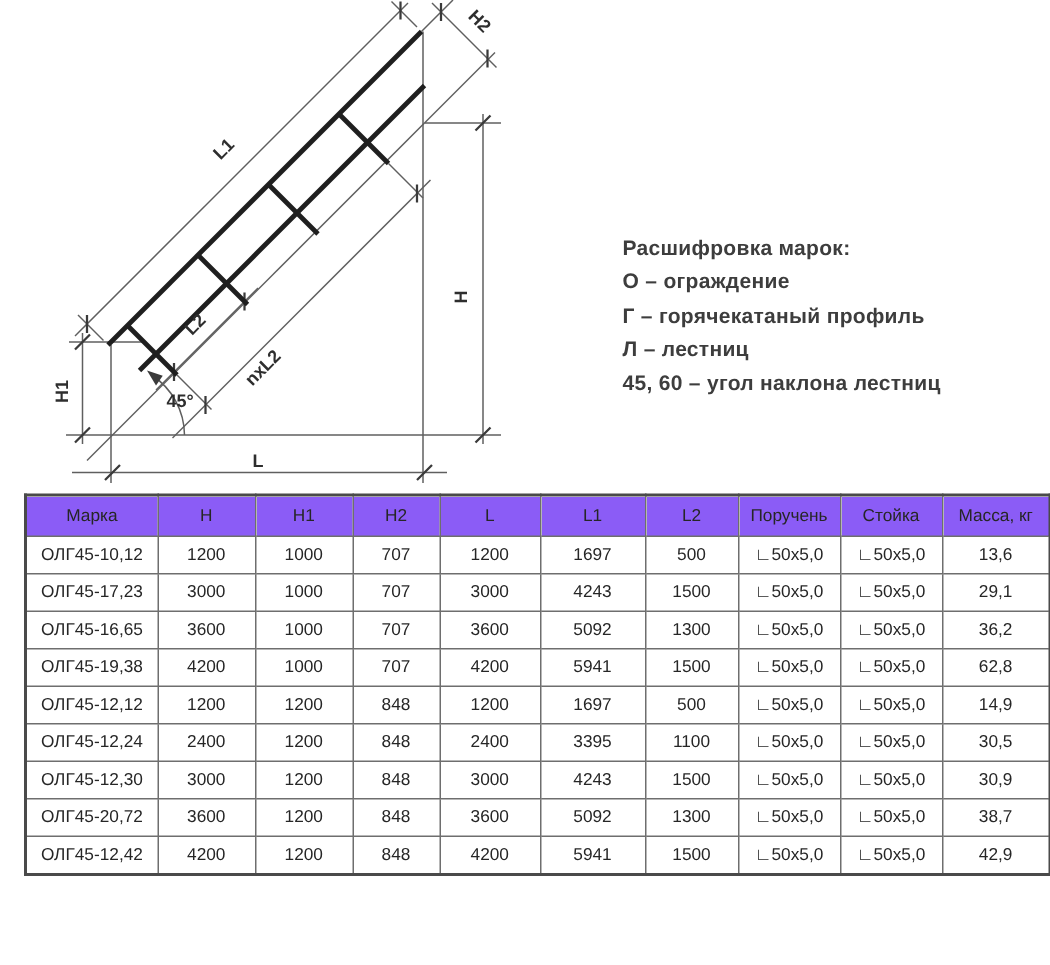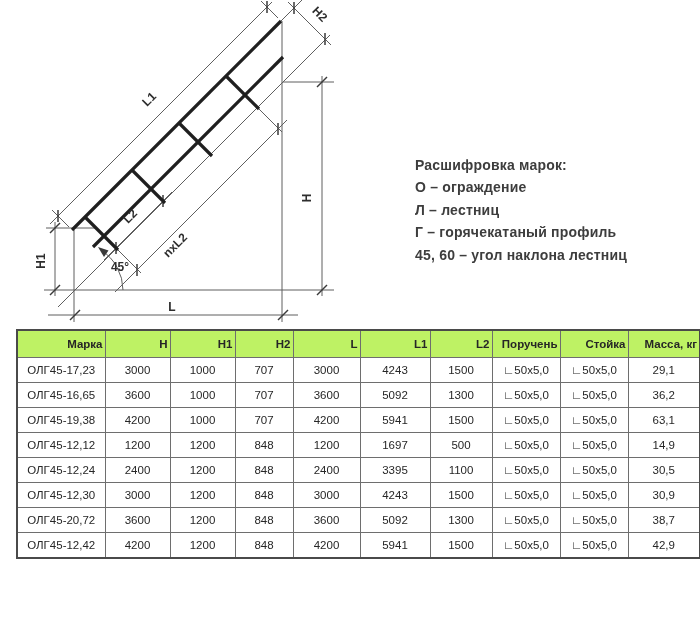--- a/index.html
+++ b/index.html
@@ -26,21 +26,21 @@
   
   .spec{
     position:absolute;left:16px;top:329px;width:683px;
     border-collapse:collapse;table-layout:fixed;
     font-size:11.5px;color:#262626;
   }
   .spec th,.spec td{
     border:1px solid #6e6e6e;text-align:center;vertical-align:middle;
     padding:0 2px;height:24px;overflow:hidden;white-space:nowrap;
   }
-  .spec thead th{background:#bef264;font-weight:bold;height:26px;text-align:right;}
+  .spec thead th{background:#8b5cf6;font-weight:normal;height:26px;}
   .spec{border:2px solid #4a4a4a;}
   .spec tbody td{background:#ffffff;font-weight:normal;}
 </style>
 </head>
 <body>
 
 <div class="page">
 
   <svg class="drawing" width="390" height="335" viewBox="0 0 390 335">
 
@@ -101,22 +101,22 @@
     <text class="dimtext" x="120" y="271">45°</text>
     <text class="dimtext" x="311" y="198" transform="rotate(-90 311 198)">H</text>
     <text class="dimtext" x="45" y="261" transform="rotate(-90 45 261)">H1</text>
     <text class="dimtext" x="172" y="311">L</text>
   </svg>
 
   <div class="legend">
     <div>Расшифровка марок:</div>
     <div id="legend-items">
         <div>О – ограждение</div>
+        <div>Г – горячекатаный профиль</div>
         <div>Л – лестниц</div>
-        <div>Г – горячекатаный профиль</div>
         <div>45, 60 – угол наклона лестниц</div>
       </div>
   </div>
 
   <table class="spec">
     <colgroup>
       <col style="width:88px">
         <col style="width:65px">
         <col style="width:65px">
       <col style="width:58px">
@@ -136,20 +136,32 @@
           <th>L</th>
           <th>L1</th>
           <th>L2</th>
           <th>Поручень</th>
           <th>Стойка</th>
           <th>Масса, кг</th>
         </tr>
     </thead>
     <tbody id="body-rows">
         <tr>
+          <td>ОЛГ45-10,12</td>
+          <td>1200</td>
+          <td>1000</td>
+          <td>707</td>
+          <td>1200</td>
+          <td>1697</td>
+          <td>500</td>
+          <td>∟50x5,0</td>
+          <td>∟50x5,0</td>
+          <td>13,6</td>
+        </tr>
+        <tr>
           <td>ОЛГ45-17,23</td>
           <td>3000</td>
           <td>1000</td>
           <td>707</td>
           <td>3000</td>
           <td>4243</td>
           <td>1500</td>
           <td>∟50x5,0</td>
           <td>∟50x5,0</td>
           <td>29,1</td>
@@ -169,21 +181,21 @@
         <tr>
           <td>ОЛГ45-19,38</td>
           <td>4200</td>
           <td>1000</td>
           <td>707</td>
           <td>4200</td>
           <td>5941</td>
           <td>1500</td>
           <td>∟50x5,0</td>
           <td>∟50x5,0</td>
-          <td>63,1</td>
+          <td>62,8</td>
         </tr>
         <tr>
           <td>ОЛГ45-12,12</td>
           <td>1200</td>
           <td>1200</td>
           <td>848</td>
           <td>1200</td>
           <td>1697</td>
           <td>500</td>
           <td>∟50x5,0</td>

